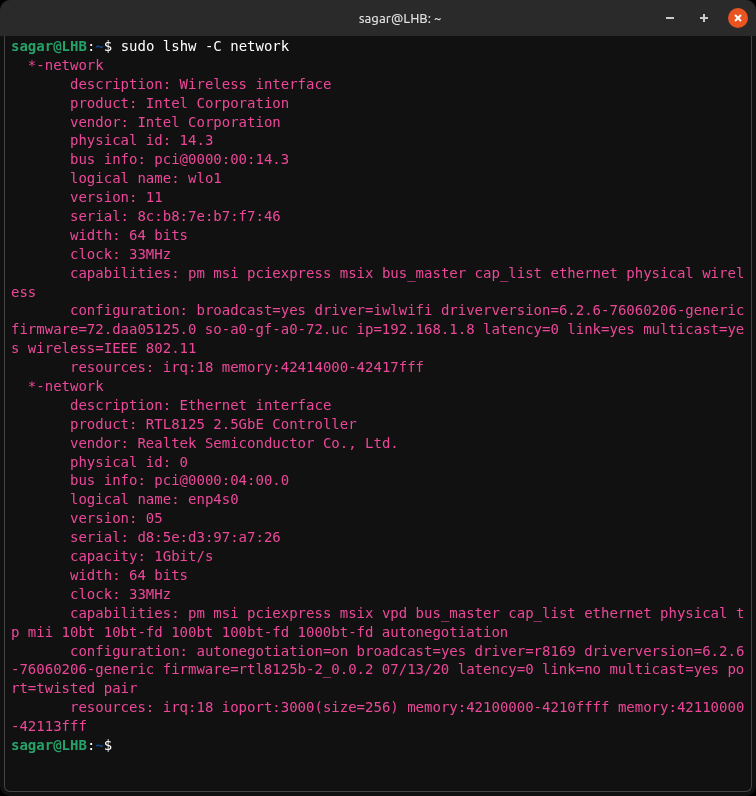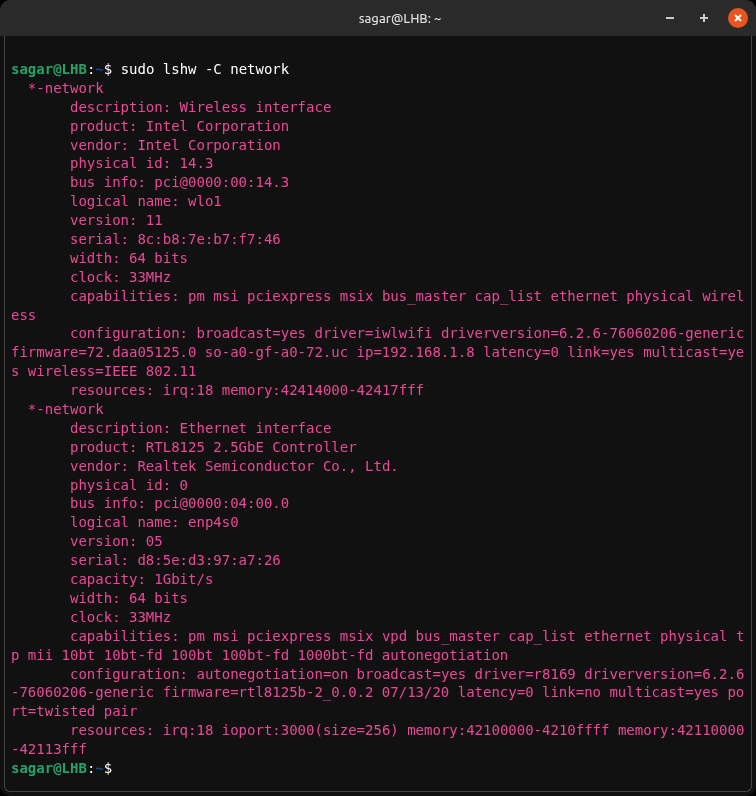--- a/index.html
+++ b/index.html
@@ -63,21 +63,21 @@
       background: #E95420;
       color: #fff;
     }
     .ctrl svg {
       width: 12px;
       height: 12px;
     }
     .terminal-body {
       flex: 1;
       background: #111;
-      padding: 24px 6px;
+      padding: 1px 6px;
       color: #fff;
       line-height: 1.35;
       white-space: pre-wrap;
       word-break: break-all;
       overflow: hidden;
       border: 1px solid #444;
       border-top: none;
       margin: 4px;
       margin-top: 0;
       border-radius: 0 0 6px 6px;

